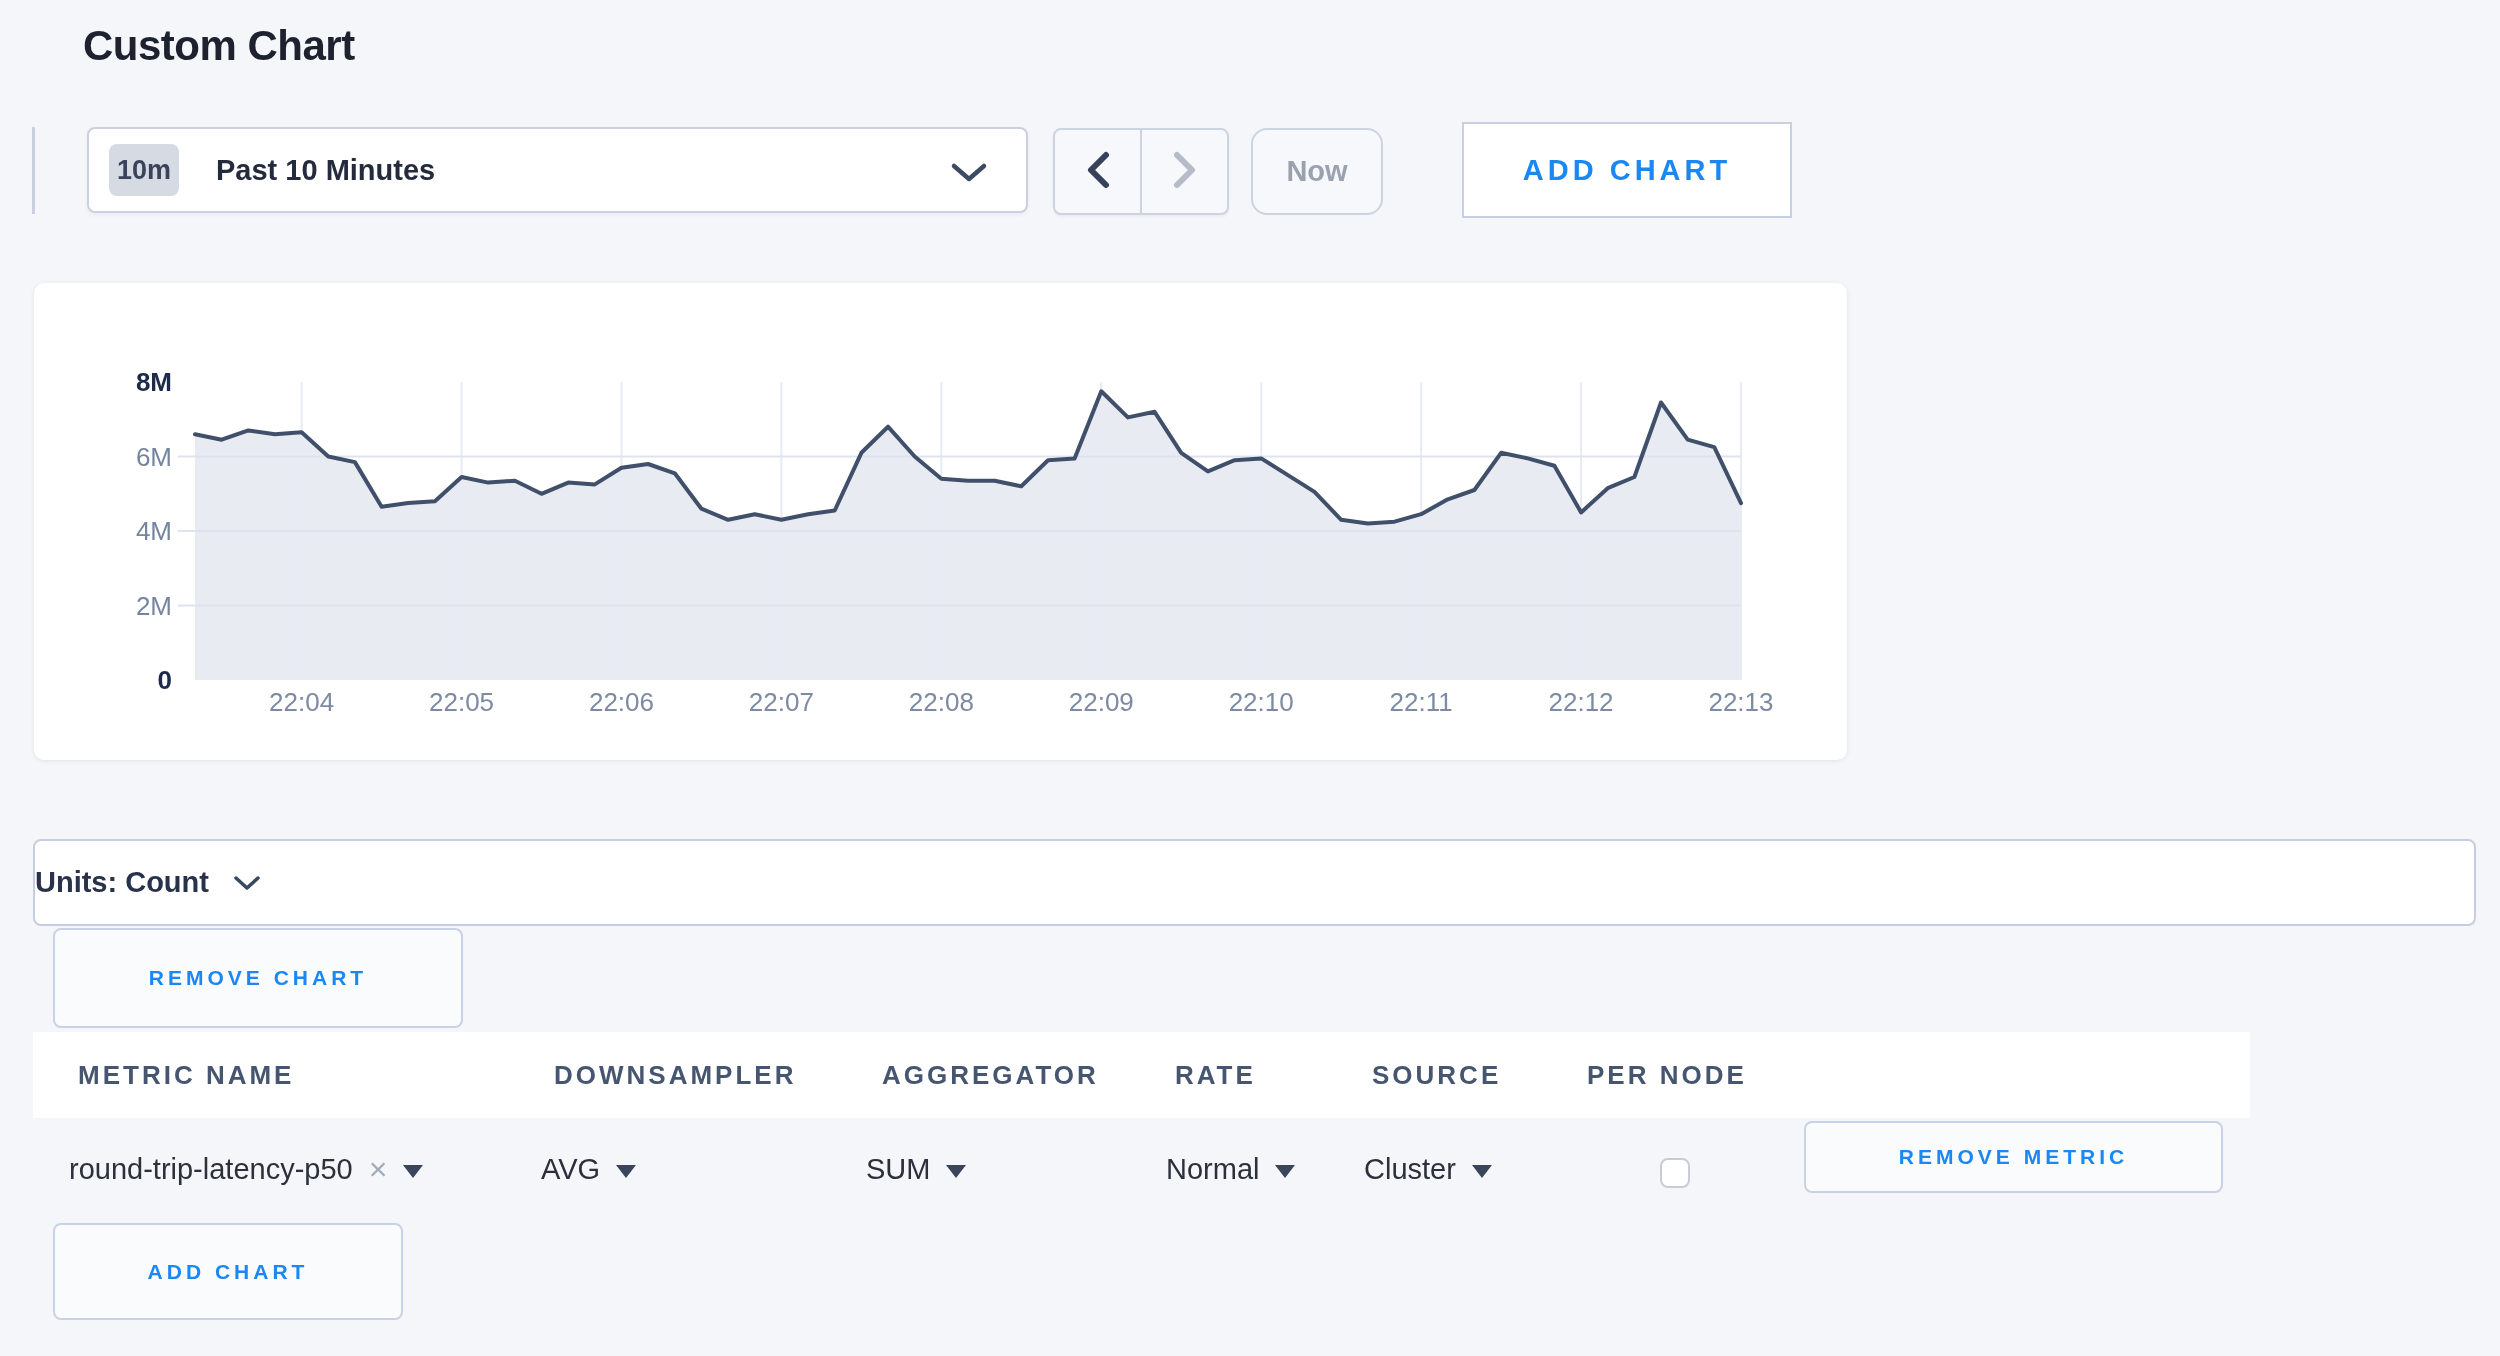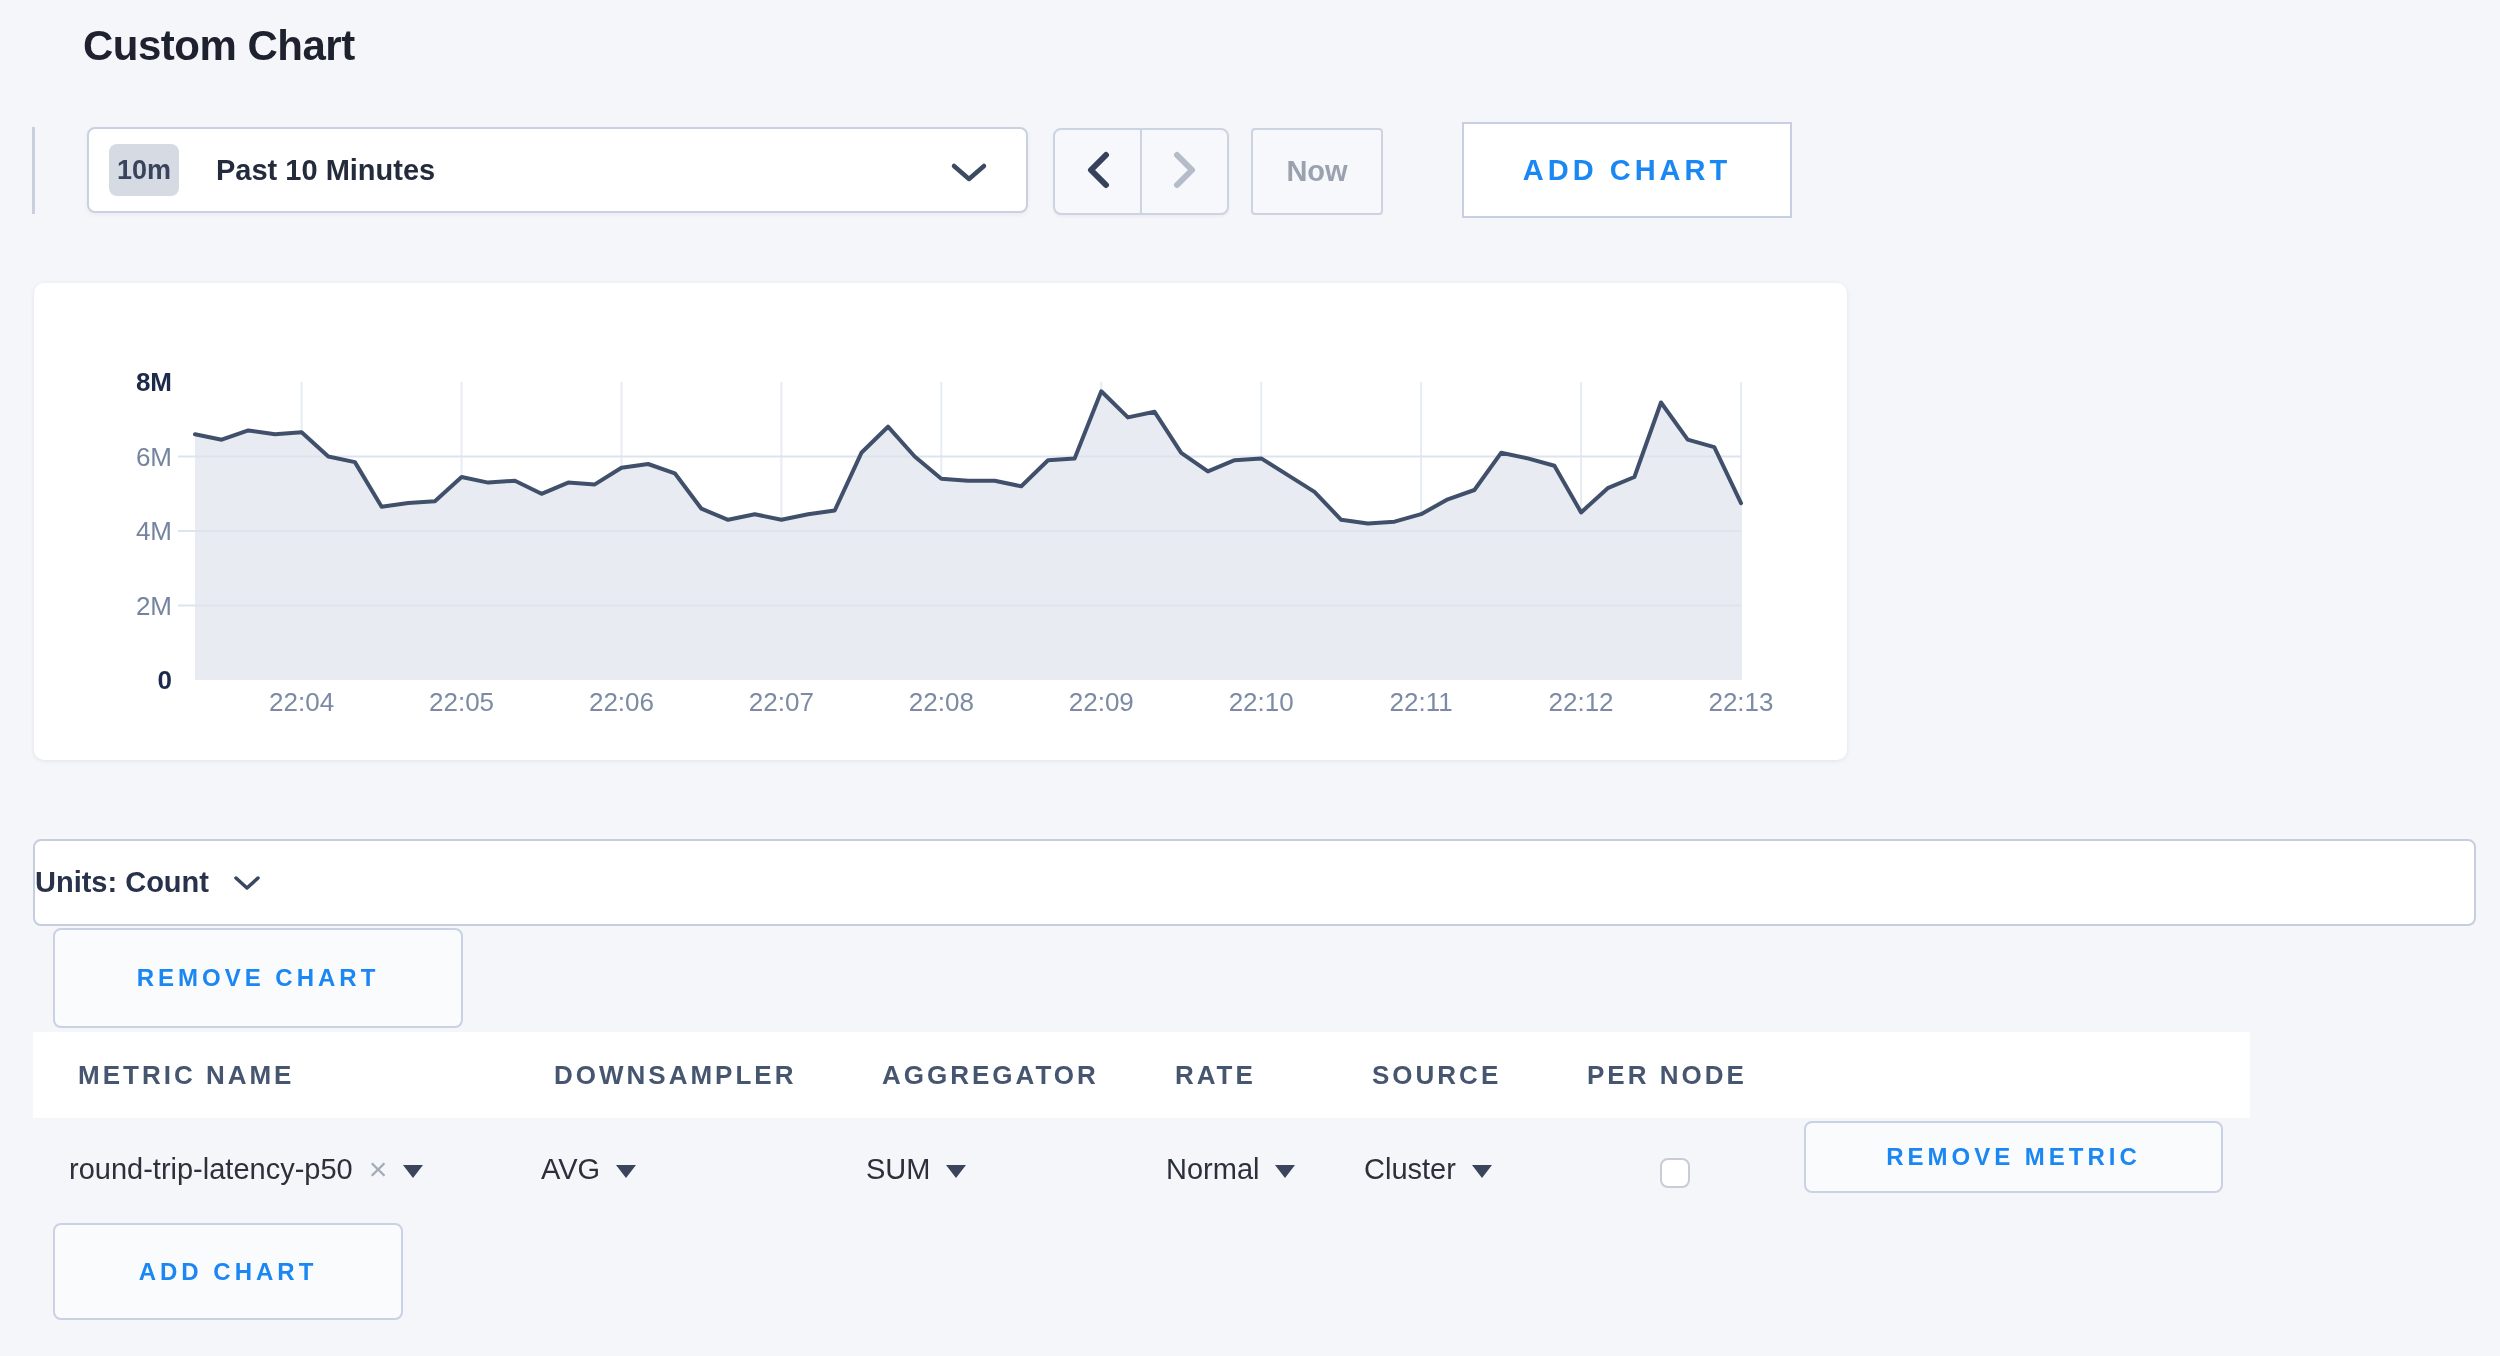--- a/index.html
+++ b/index.html
@@ -54,21 +54,21 @@
     box-shadow:0 2px 3px rgba(60,70,100,0.05);
   }
   .nav-half {
     flex:1; display:flex; align-items:center; justify-content:center;
     cursor:pointer;
   }
   .nav-half:first-child { border-right:2px solid #ccd3e1; }
 
   .now-button {
     left:1251px; top:128px; width:132px; height:87px;
-    border:2px solid #ccd3e1; border-radius:4px;
+    border:2px solid #ccd3e1; border-radius:16px;
     background:#f7f8fb;
     display:flex; align-items:center; justify-content:center;
     font-size:29px; font-weight:700; color:#9aa2b0;
     cursor:pointer;
   }
   .add-chart-button {
     left:1462px; top:122px; width:330px; height:96px;
     background:#ffffff;
     border:2px solid #c7d0e2; border-radius:0;
     display:flex; align-items:center; justify-content:center;
@@ -98,21 +98,21 @@
   .units-label {
     font-size:29px; font-weight:700; color:#28324a;
   }
   .units-caret { margin-left:24px; margin-top:4px; }
 
   
   .ghost-button {
     background:#fafbfd;
     border:2px solid #c9d2e4; border-radius:8px;
     display:flex; align-items:center; justify-content:center;
-    font-size:24px; font-weight:600; letter-spacing:4px;
+    font-size:21px; font-weight:600; letter-spacing:4px;
     color:#1b87f3; cursor:pointer;
   }
   .remove-chart-button { left:53px;   top:928px;  width:410px; height:100px; }
   .remove-metric-button{ left:1804px; top:1121px; width:419px; height:72px;  }
   .add-metric-button   { left:53px;   top:1223px; width:350px; height:97px;  }
 
   
   .table-header-band {
     left:33px; top:1032px; width:2217px; height:86px;
     background:#ffffff;

